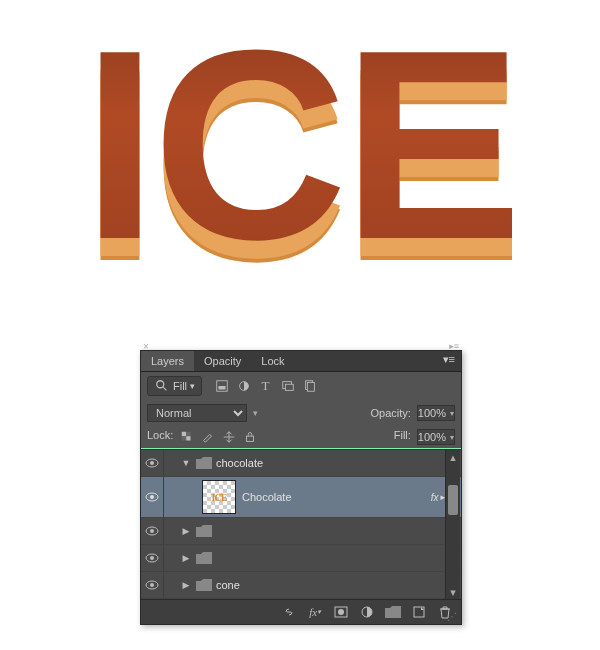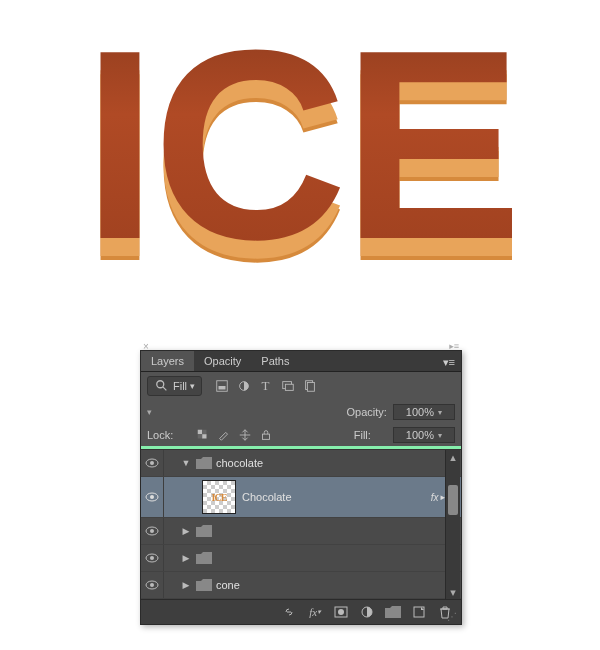--- a/index.html
+++ b/index.html
@@ -2,35 +2,35 @@
 <html><head>
 <meta charset="utf-8">
 <style>
 html,body{margin:0;padding:0;width:600px;height:650px;background:#fff;font-family:Tahoma,Arial,sans-serif;overflow:hidden}
 .canvas{width:600px;height:578px;position:relative}
 .ice-text{position:absolute;top:10px;left:0;width:600px;text-align:center;font-family:Arial Black,Arial,sans-serif;font-weight:900;font-size:270px;letter-spacing:-5px;line-height:1}
 .ice-text .shadow{position:absolute;left:0;width:100%;color:#d68a3c;top:22px}
 .ice-text .highlight{position:absolute;left:0;width:100%;color:#e8a45a;top:18px}
 .ice-text .face{position:relative;background:linear-gradient(180deg,#8a3a1d 0%,#b04a25 40%,#9c3f1e 100%);-webkit-background-clip:text;background-clip:text;color:transparent;text-shadow:2px 2px 3px rgba(0,0,0,0.15),inset 0 0 10px rgba(255,255,255,0.3)}
 .panel{position:absolute;left:140px;top:350px;width:320px;background:#535353;border:1px solid #2a2a2a;box-shadow:2px 2px 6px rgba(0,0,0,0.3);font-size:11px;color:#ccc}
-.panel-tabs{display:flex;background:#3a3a3a;border-bottom:1px solid #222;align-items:flex-end}
+.panel-tabs{display:flex;background:#3a3a3a;border-bottom:1px solid #222;align-items:flex-start}
 .tab{padding:4px 10px;color:#ccc;cursor:pointer}
 .tab.active{background:#535353}
 .tab-spacer{flex:1}
 .tab-menu{padding:2px 6px;color:#ccc}
 .row{display:flex;align-items:center;padding:4px 6px;gap:6px}
 .kind-select{display:flex;align-items:center;background:#444;border:1px solid #333;border-radius:3px;padding:1px 6px;gap:3px}
 .icon{display:inline-flex;align-items:center;justify-content:center;width:16px;height:16px;color:#bbb}
 .icon svg{width:14px;height:14px}
 .filter-icons{display:flex;gap:6px;margin-left:6px}
 .blend-row select{background:#444;color:#ccc;border:1px solid #333;padding:1px 4px;font-size:11px;width:100px}
-.pct-box{display:flex;align-items:center;gap:2px;background:#444;border:1px solid #333;padding:1px 12px}
+.pct-box{display:flex;align-items:center;gap:2px;background:#444;border:1px solid #333;padding:1px 0}
 .pct-box::after{content:"▾";font-size:8px;margin-left:2px;color:#aaa}
 .label{color:#ccc}
-.lock-row{display:flex;align-items:center;gap:22px;padding:3px 6px;border-bottom:3px solid #86efac}
+.lock-row{display:flex;align-items:flex-start;gap:6px;padding:3px 6px;border-bottom:1px solid #86efac}
 .lock-icons{display:flex;gap:5px}
 .layers-list{background:#4a4a4a;max-height:160px;overflow:hidden;position:relative;border-top:1px solid #333}
 .scrollbar{position:absolute;right:1px;top:0;width:14px;height:100%;background:#3a3a3a;border-left:1px solid #2a2a2a}
 .scroll-thumb{position:absolute;right:2px;top:35px;width:10px;height:30px;background:#888;border-radius:2px}
 .scroll-arrow{position:absolute;right:2px;width:10px;height:10px;color:#aaa;display:flex;align-items:center;justify-content:center}
 .scroll-arrow.up{top:2px}.scroll-arrow.down{bottom:2px}
 .layer-row{display:flex;align-items:center;height:26px;border-bottom:1px solid #424242;padding-right:16px}
 .layer-row.tall{height:40px}
 .layer-row.selected{background:#6b7a8a}
 .eye{width:22px;display:flex;align-items:center;justify-content:center;border-right:1px solid #3e3e3e;height:100%}
@@ -59,21 +59,21 @@
   <span class="face">ICE</span>
 </div>
 
 <div class="panel">
   <div class="collapse-x">×</div>
   <div class="collapse-arrows">▸≡</div>
 
   <div class="panel-tabs">
     <div class="tab active">Layers</div>
     <div class="tab">Opacity</div>
-    <div class="tab">Paths</div>
+    <div class="tab">Lock</div>
     <div class="tab-spacer"></div>
     <div class="tab-menu">▾≡</div>
   </div>
 
   <div class="row">
     <div class="kind-select">
       <span class="icon">
             <svg viewBox="0 0 16 16">
               <circle cx="6" cy="6" r="4" fill="none" stroke="#bbb" stroke-width="1.5"></circle>
               <line x1="9" y1="9" x2="13" y2="13" stroke="#bbb" stroke-width="1.5"></line>
@@ -105,20 +105,23 @@
       <span class="icon">
             <svg viewBox="0 0 16 16">
               <rect x="3" y="2" width="8" height="10" fill="none" stroke="#bbb"></rect>
               <rect x="5" y="4" width="8" height="10" fill="#535353" stroke="#bbb"></rect>
             </svg>
           </span>
     </div>
   </div>
 
   <div class="row blend-row">
+    <select>
+      <option>Normal</option>
+    </select>
     <span style="font-size:9px;color:#aaa">▾</span>
     <div style="flex:1"></div>
     <span class="label">Opacity:</span>
     <div class="pct-box">
           <span>100%</span>
         </div>
   </div>
 
   <div class="lock-row">
     <span class="label">Lock:</span>

